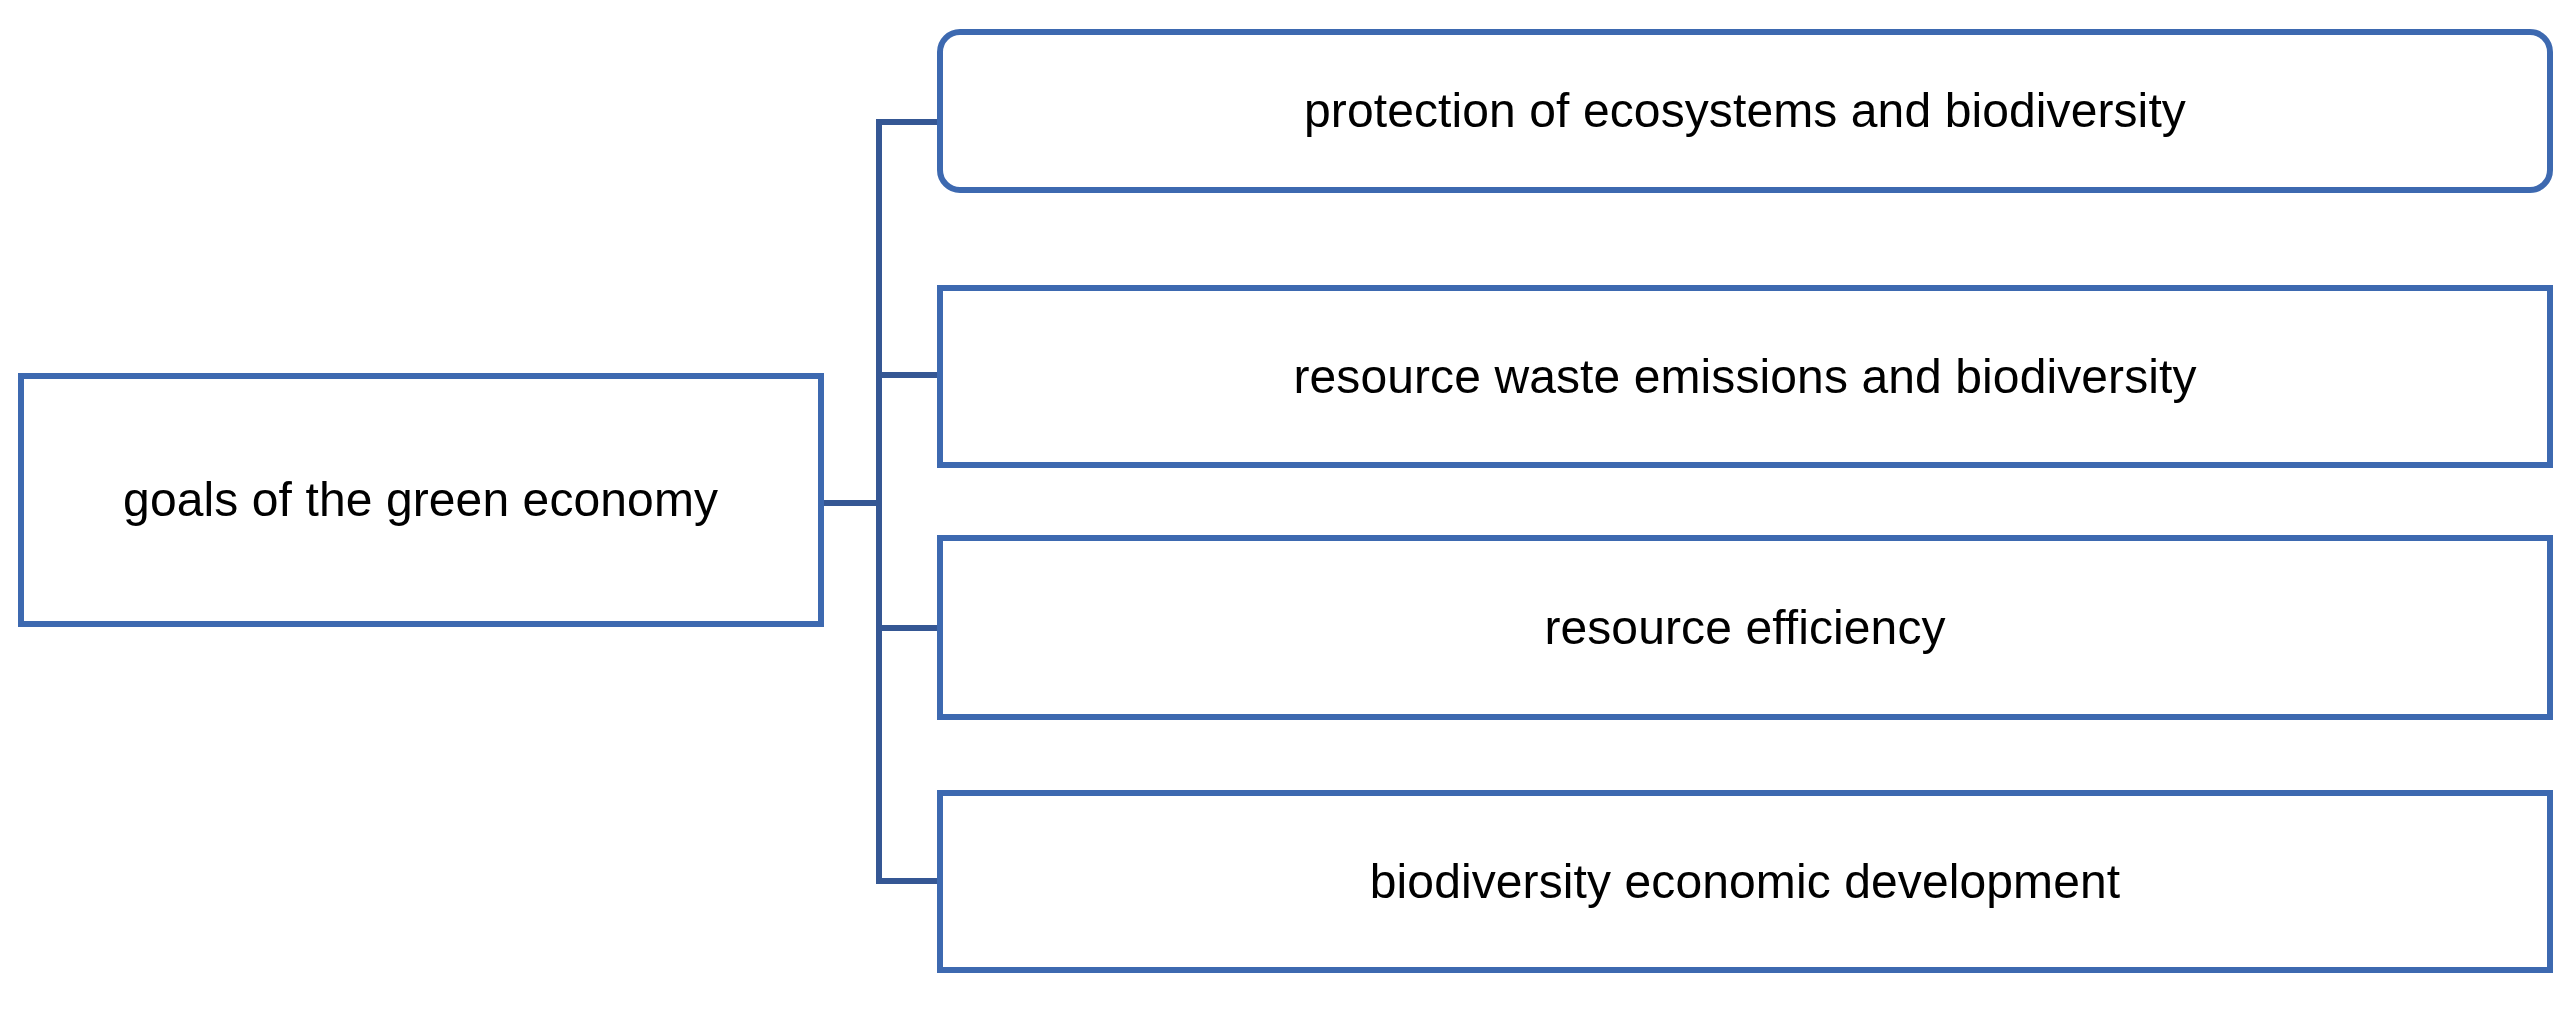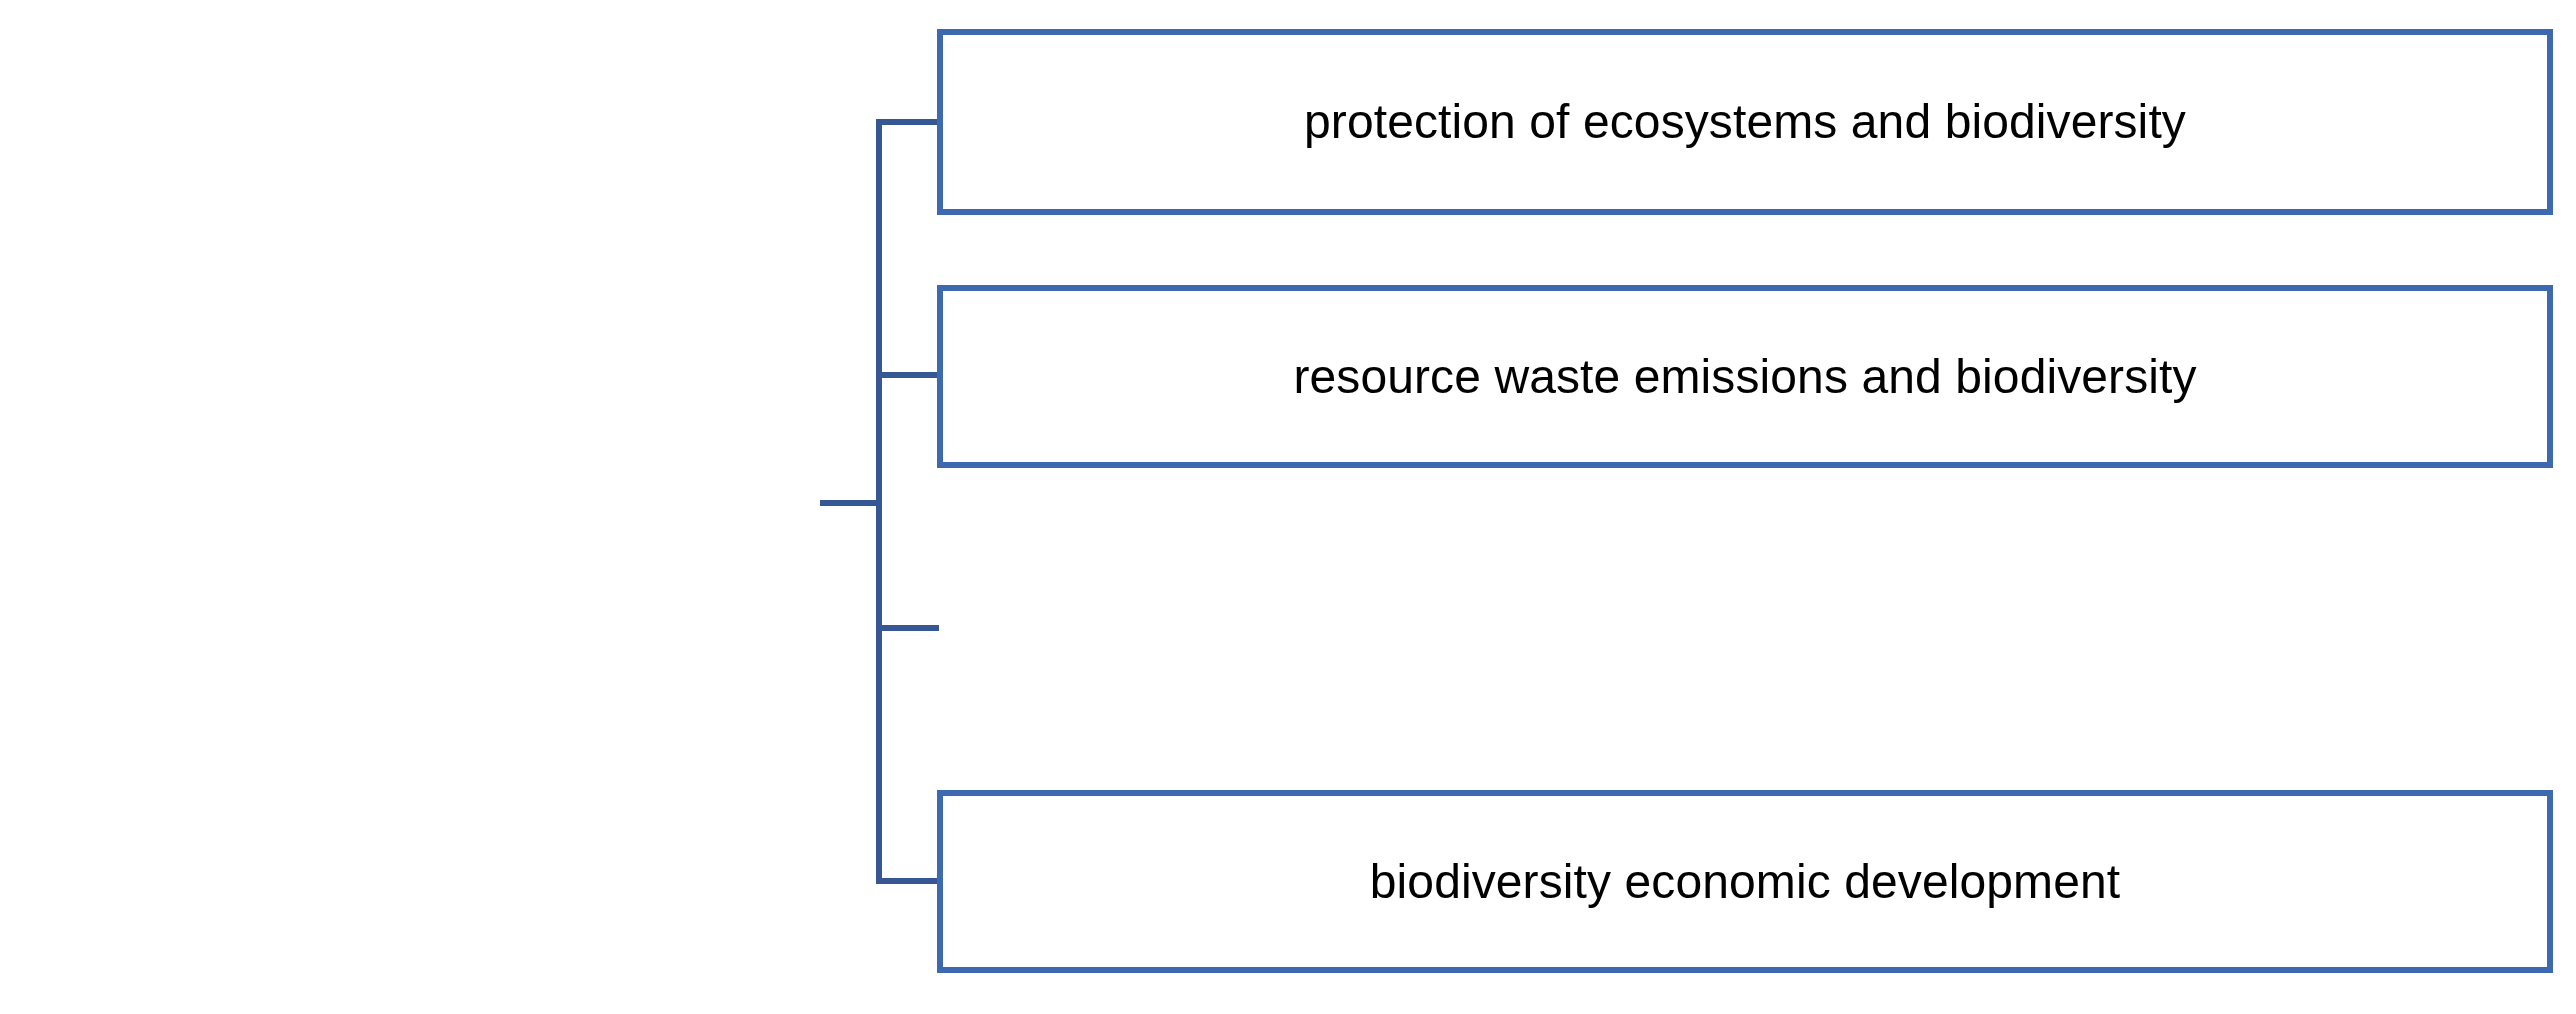--- a/index.html
+++ b/index.html
@@ -47,21 +47,21 @@
     top: 373px;
     width: 806px;
     height: 254px;
   }
 
   
   .child-node {
     left: 937px;
     width: 1616px;
   }
-  #child-node-0 { top: 29px;   height: 186px; }
+  #child-node-0 { top: 29px;   height: 164px; border-radius: 23px; }
   #child-node-1 { top: 285px;  height: 183px; }
   #child-node-2 { top: 535px;  height: 185px; }
   #child-node-3 { top: 790px; height: 183px; }
 
   
   .connector {
     position: absolute;
     background: #355794;
   }
   
@@ -94,28 +94,34 @@
 
 <div id="diagram-canvas">
 
   <div class="connector" id="connector-root-stub"></div>
   <div class="connector" id="connector-trunk"></div>
   <div class="connector connector-branch" id="connector-branch-0"></div>
   <div class="connector connector-branch" id="connector-branch-1"></div>
   <div class="connector connector-branch" id="connector-branch-2"></div>
   <div class="connector connector-branch" id="connector-branch-3"></div>
 
+  <div class="node-box" id="root-node">
+    <span class="node-label">goals of the green economy</span>
+  </div>
 
   <div class="node-box child-node" id="child-node-0">
     <span class="node-label">protection of ecosystems and biodiversity</span>
   </div>
 
   <div class="node-box child-node" id="child-node-1">
     <span class="node-label">resource waste emissions and biodiversity</span>
   </div>
 
+  <div class="node-box child-node" id="child-node-2">
+    <span class="node-label">resource efficiency</span>
+  </div>
 
   <div class="node-box child-node" id="child-node-3">
     <span class="node-label">biodiversity economic development</span>
   </div>
 
 </div>
 
 
 </body></html>

